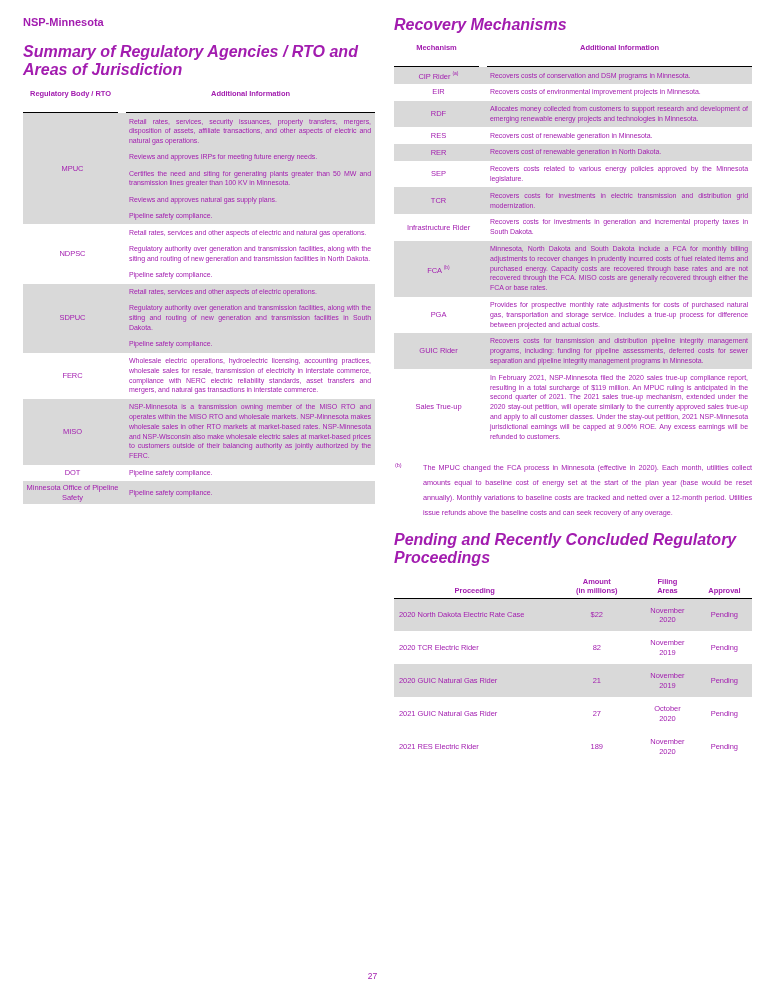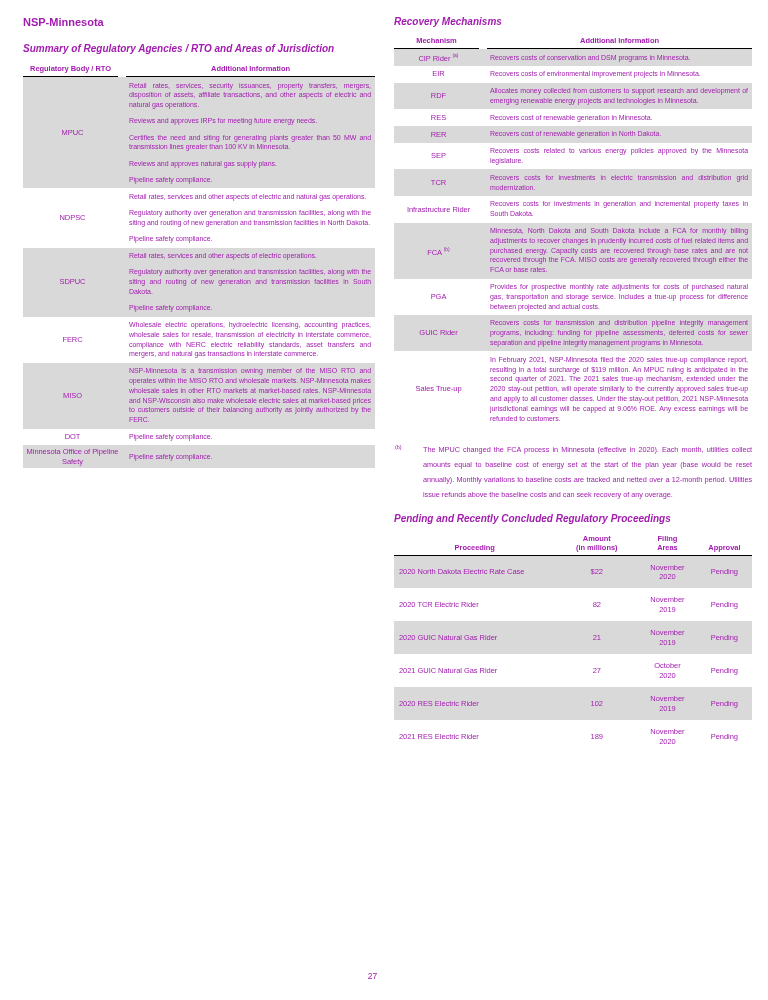--- a/index.html
+++ b/index.html
@@ -5,29 +5,29 @@
   html,body{margin:0;padding:0;background:#e8e8e8;}
   .page{
     position:relative;width:768px;height:1000px;background:#ffffff;
     font-family:"Liberation Sans",sans-serif;color:#a21caf;margin:0 auto;overflow:hidden;
     letter-spacing:-0.05px;
   }
   .col-left{position:absolute;left:23px;top:16px;width:352px;}
   .col-right{position:absolute;left:394px;top:16px;width:358px;}
 
   .doc-title{font-size:11px;font-weight:bold;letter-spacing:0;}
-  .section-heading{font-size:10px;font-weight:bold;font-style:italic;letter-spacing:0;}
+  .section-heading{font-size:16px;font-weight:bold;font-style:italic;letter-spacing:0;}
   .col-left .section-heading{margin-top:15px;}
   .col-right .section-heading{margin-top:11px;}
 
   table{border-collapse:collapse;width:100%;table-layout:fixed;}
 
   
   .split-hdr th{padding:0;vertical-align:bottom;font-size:7.5px;font-weight:bold;text-align:center;}
-  .split-hdr th .th-inner{border-bottom:1.7px solid #000;padding-bottom:3px;}
+  .split-hdr th .th-inner{border-bottom:1.7px solid #000;padding-bottom:14px;}
   .split-hdr th:first-child .th-inner{margin-right:4px;}
   .split-hdr th:last-child .th-inner{margin-left:4px;}
 
   tr.shaded{background:#d9d9d9;}
 
   .reg-table{margin-top:10px;}
   .reg-table td{vertical-align:middle;}
   .body-cell{width:99px;text-align:center;font-size:7.5px;line-height:9.5px;padding:2px 3px;}
   .info-cell{text-align:justify;font-size:7px;line-height:9.8px;padding:3.5px 4px 3.5px 7px;}
   .para{margin:0;}
@@ -250,29 +250,20 @@
           </tr>
           <tr>
             <td class="proc-name">2021 GUIC Natural Gas Rider</td>
             <td class="proc-amount">27</td>
             <td class="proc-date">
               <div>October</div>
               <div>2020</div>
             </td>
             <td class="proc-approval">Pending</td>
           </tr>
-          <tr class="shaded">
-            <td class="proc-name">2020 RES Electric Rider</td>
-            <td class="proc-amount">102</td>
-            <td class="proc-date">
-              <div>November</div>
-              <div>2019</div>
-            </td>
-            <td class="proc-approval">Pending</td>
-          </tr>
           <tr>
             <td class="proc-name">2021 RES Electric Rider</td>
             <td class="proc-amount">189</td>
             <td class="proc-date">
               <div>November</div>
               <div>2020</div>
             </td>
             <td class="proc-approval">Pending</td>
           </tr>
         </tbody>

